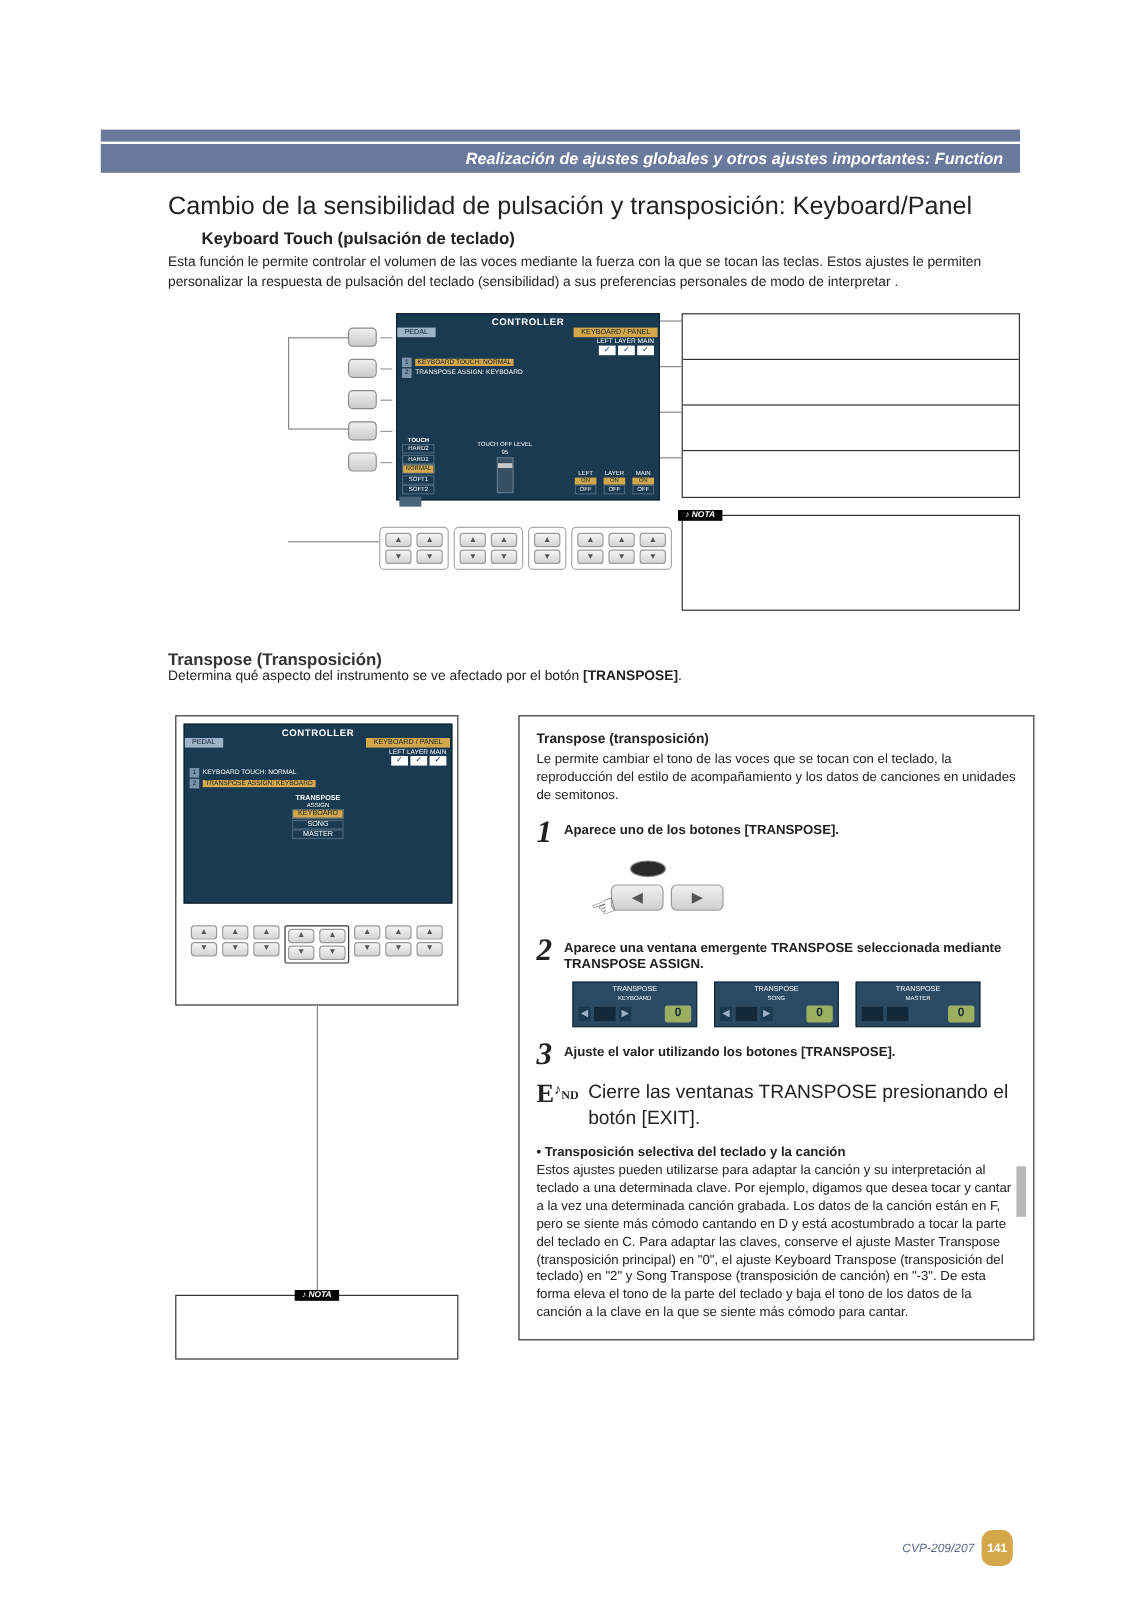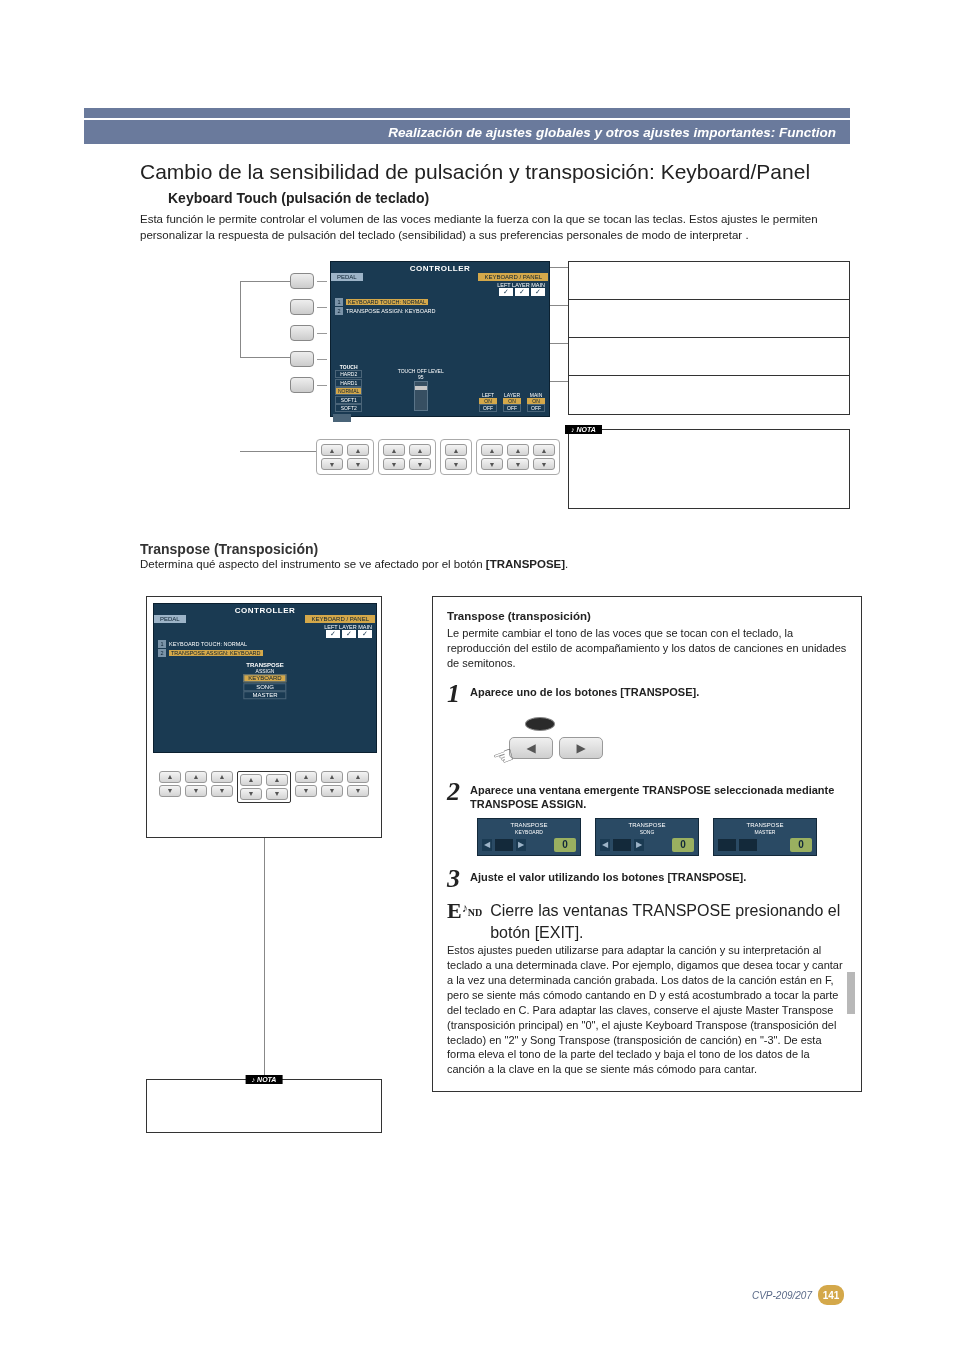--- a/index.html
+++ b/index.html
@@ -88,21 +88,21 @@
   .popup .p-body { position:absolute; bottom:3px; left:4px; right:4px; display:flex; align-items:center; gap:3px; }
   .popup .p-arrow { width:10px; height:12px; background:#1a3a52; color:#9db4c8; line-height:12px; font-size:8px; }
   .popup .p-icon { width:18px; height:12px; background:#13293a; }
   .popup .p-val { width:22px; height:14px; background:#9ab060; color:#13293a; font-size:10px; font-weight:700; line-height:14px; margin-left:auto; border-radius:2px; }
   .end-row { display:flex; gap:8px; margin-top:8px; align-items:flex-start; }
   .end-icon { font-family: Georgia, serif; font-size:22px; font-weight:700; line-height:1; position:relative; }
   .end-icon .sub { font-size:10px; position:relative; top:-2px; }
   .bullet-head { font-weight:700; font-size:11px; margin-top:10px; }
   
   .footer { position:absolute; bottom:46px; right:110px; font-size:10px; font-style:italic; color:#5a6a88; display:flex; align-items:center; gap:6px; }
-  .pgnum { background:#d4a84a; color:#fff; font-style:normal; font-weight:700; width:26px; height:20px; border-radius:9px; display:flex; align-items:center; justify-content:center; font-size:10px; }
+  .pgnum { background:#d4a84a; color:#fff; font-style:normal; font-weight:700; width:26px; height:30px; border-radius:9px; display:flex; align-items:center; justify-content:center; font-size:10px; }
   .side-tab { position:absolute; right:99px; top:972px; width:8px; height:42px; background:#b8b8b8; }
 </style>
 </head>
 <body>
 
 <div class="page">
   <div class="top-bars">
     <div class="bar1"></div>
     <div class="bar2">Realización de ajustes globales y otros ajustes importantes: Function</div>
   </div>
@@ -397,20 +397,21 @@
           <div class="txt">Ajuste el valor utilizando los botones [TRANSPOSE].</div>
         </div>
 
         <div class="end-row">
           <div class="end-icon">
             <span>E</span><span style="position:relative; top:-6px; font-size:12px;">♪</span><span class="sub">ND</span>
           </div>
           <div style="font-size:16px;">Cierre las ventanas TRANSPOSE presionando el botón [EXIT].</div>
         </div>
 
+        <div class="bullet-head">• Transposición selectiva del teclado y la canción</div>
         <p>Estos ajustes pueden utilizarse para adaptar la canción y su interpretación al teclado a una determinada clave. Por ejemplo, digamos que desea tocar y cantar a la vez una determinada canción grabada. Los datos de la canción están en F, pero se siente más cómodo cantando en D y está acostumbrado a tocar la parte del teclado en C. Para adaptar las claves, conserve el ajuste Master Transpose (transposición principal) en "0", el ajuste Keyboard Transpose (transposición del teclado) en "2" y Song Transpose (transposición de canción) en "-3". De esta forma eleva el tono de la parte del teclado y baja el tono de los datos de la canción a la clave en la que se siente más cómodo para cantar.</p>
       </div>
     </div>
   </div>
 
   <div class="side-tab"></div>
 
   <div class="footer">
     <span>CVP-209/207</span>
     <span class="pgnum">141</span>

